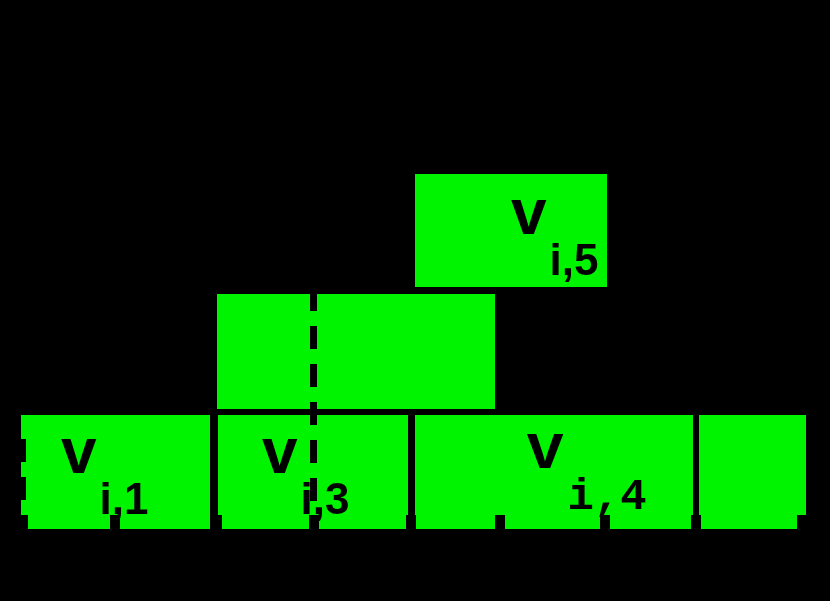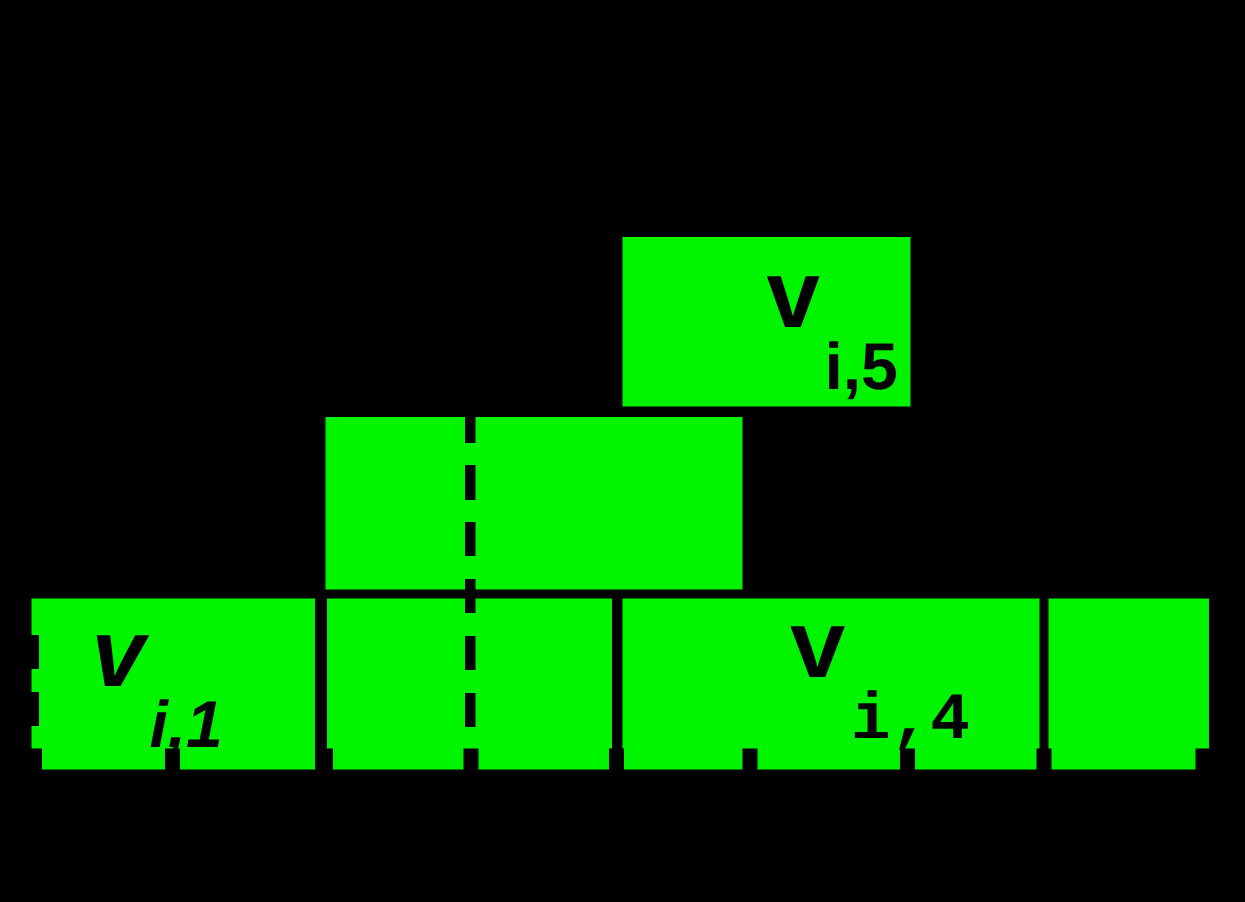--- a/index.html
+++ b/index.html
@@ -39,34 +39,35 @@
   .dashline {
     position: absolute;
   }
   .tick {
     position: absolute;
   }
 </style>
 </head>
 <body>
 
-<div class="stage" id="stage" style="background: rgb(0, 0, 0); width: 830px; height: 520px;">
+<div class="stage" id="stage" style="background: rgb(0, 0, 0); width: 830px; height: 520px; margin-top: 16px;">
     <div class="block" style="background: rgb(0, 244, 0); left: 415px; top: 158px; width: 192px; height: 113px;"></div>
     <div class="block" style="background: rgb(0, 244, 0); left: 217px; top: 278px; width: 278px; height: 115px;"></div>
     <div class="block" style="background: rgb(0, 244, 0); left: 21px; top: 399px; width: 189px; height: 114px;"></div>
     <div class="block" style="background: rgb(0, 244, 0); left: 218px; top: 399px; width: 190px; height: 114px;"></div>
     <div class="block" style="background: rgb(0, 244, 0); left: 415px; top: 399px; width: 278px; height: 114px;"></div>
     <div class="block" style="background: rgb(0, 244, 0); left: 699px; top: 399px; width: 107px; height: 114px;"></div>
     <div class="dashline" style="left: 19px; top: 423px; width: 7px; height: 91px; background: repeating-linear-gradient(rgb(0, 0, 0) 0px, rgb(0, 0, 0) 23px, transparent 23px, transparent 38px);"></div>
     <div class="dashline" style="left: 310px; top: 272px; width: 7px; height: 242px; background: repeating-linear-gradient(rgb(0, 0, 0) 0px, rgb(0, 0, 0) 23px, transparent 23px, transparent 38px);"></div>
     <div class="tick" style="left: 18px; top: 499px; width: 10px; height: 15px; background: rgb(0, 0, 0);"></div>
     <div class="tick" style="left: 110px; top: 499px; width: 10px; height: 15px; background: rgb(0, 0, 0);"></div>
     <div class="tick" style="left: 212px; top: 499px; width: 10px; height: 15px; background: rgb(0, 0, 0);"></div>
     <div class="tick" style="left: 309px; top: 499px; width: 10px; height: 15px; background: rgb(0, 0, 0);"></div>
     <div class="tick" style="left: 406px; top: 499px; width: 10px; height: 15px; background: rgb(0, 0, 0);"></div>
     <div class="tick" style="left: 495px; top: 499px; width: 10px; height: 15px; background: rgb(0, 0, 0);"></div>
     <div class="tick" style="left: 600px; top: 499px; width: 10px; height: 15px; background: rgb(0, 0, 0);"></div>
     <div class="tick" style="left: 691px; top: 499px; width: 10px; height: 15px; background: rgb(0, 0, 0);"></div>
     <div class="tick" style="left: 797px; top: 499px; width: 10px; height: 15px; background: rgb(0, 0, 0);"></div>
     <div class="vlabel" style="left: 511px; top: 164px;"><span class="vmain">v</span><span class="vsub">i,5</span></div>
-    <div class="vlabel" style="left: 61px; top: 403px; font-style: italic;"><span class="vmain">v</span><span class="vsub">i,1</span></div>
+    <div class="vlabel" style="left: 61px; top: 403px;"><span class="vmain">v</span><span class="vsub">i,1</span></div>
+    <div class="vlabel" style="left: 262px; top: 403px;"><span class="vmain">v</span><span class="vsub">i,3</span></div>
     <div class="vlabel" style="left: 526px; top: 403px; font-family: Liberation Mono, monospace;"><span class="vmain">v</span><span class="vsub">i,4</span></div>
   </div>
 
 </body></html>

